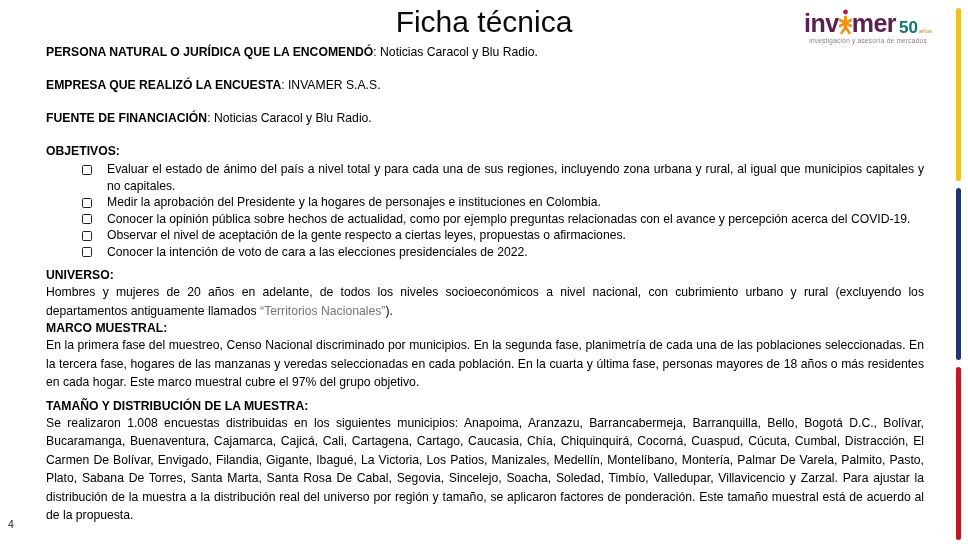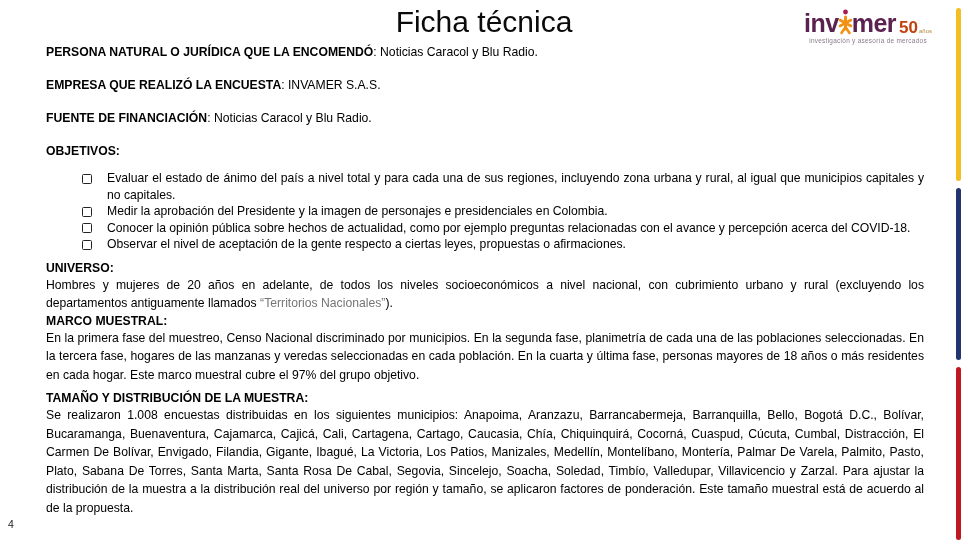--- a/index.html
+++ b/index.html
@@ -10,33 +10,33 @@
   }
   .title {
     position:absolute; top:5px; left:0; width:100%;
     text-align:center; font-size:30px; color:#0a0a0a;
   }
   
   .logo { position:absolute; top:9px; right:36px; text-align:center; line-height:1; }
   .logo-row { display:flex; align-items:flex-end; justify-content:center; }
   .brand { font-size:25px; font-weight:bold; color:#5b2150; letter-spacing:-0.5px; }
   .person-icon { display:inline-block; width:15px; height:27px; vertical-align:-4px; margin:0 -1px; }
-  .badge-50 { font-size:17px; font-weight:bold; color:#c2410c; margin-left:3px; }
+  .badge-50 { font-size:17px; font-weight:bold; color:#0f766e; margin-left:3px; }
   .badge-anos { font-size:6px; color:#b08a3e; margin-left:1px; padding-bottom:2px; }
   .tagline { font-size:6.4px; color:#8a7a88; margin-top:2px; letter-spacing:0.3px; }
   
   .flagbar { position:absolute; right:7px; top:8px; width:5px; height:532px;
              display:flex; flex-direction:column; gap:7px; }
   .flag-seg { width:5px; flex:1; border-radius:2.5px; background:#ccc; }
   
   .content { position:absolute; left:46px; top:44px; width:878px; font-size:12.2px; }
   .field { line-height:16px; margin-bottom:17px; }
   .lbl { font-weight:bold; }
   .heading { font-weight:bold; line-height:16px; }
-  .bullets { margin-top:11px; }
+  .bullets { margin-top:2px; }
   .bullet { display:flex; line-height:16.5px; text-align:justify; }
   .chkbox {
     width:8px; height:8px; border:1.4px solid #222; border-radius:1.5px;
     margin:3.5px 15px 0 36px; flex:none;
   }
   .bullet-text { flex:1; }
   .para { text-align:justify; line-height:18.5px; margin:0; }
   .sec-universo { margin-top:7px; }
   .sec-marco { }
   .sec-tamano { margin-top:6px; }
@@ -79,29 +79,33 @@
 
   <div class="sec-objetivos" style="margin-top:11px;">
     <div class="heading">OBJETIVOS:</div>
     <div class="bullets">
       <div class="bullet">
           <span class="chkbox"></span>
           <span class="bullet-text">Evaluar el estado de ánimo del país a nivel total y para cada una de sus regiones, incluyendo zona urbana y rural, al igual que municipios capitales y no capitales.</span>
         </div>
       <div class="bullet">
           <span class="chkbox"></span>
-          <span class="bullet-text">Medir la aprobación del Presidente y la imagen de personajes e presidenciales en Colombia.</span>
+          <span class="bullet-text">Medir la aprobación del Presidente y la hogares de personajes e instituciones en Colombia.</span>
         </div>
       <div class="bullet">
           <span class="chkbox"></span>
-          <span class="bullet-text">Conocer la opinión pública sobre hechos de actualidad, como por ejemplo preguntas relacionadas con el avance y percepción acerca del COVID-18.</span>
+          <span class="bullet-text">Conocer la opinión pública sobre hechos de actualidad, como por ejemplo preguntas relacionadas con el avance y percepción acerca del COVID-19.</span>
         </div>
       <div class="bullet">
           <span class="chkbox"></span>
           <span class="bullet-text">Observar el nivel de aceptación de la gente respecto a ciertas leyes, propuestas o afirmaciones.</span>
+        </div>
+      <div class="bullet">
+          <span class="chkbox"></span>
+          <span class="bullet-text">Conocer la intención de voto de cara a las elecciones presidenciales de 2022.</span>
         </div>
     </div>
   </div>
 
   <div class="sec-universo">
     <div class="heading">UNIVERSO:</div>
     <p class="para"><span>Hombres y mujeres de 20 años en adelante, de todos los niveles socioeconómicos a nivel nacional, con cubrimiento urbano y rural (excluyendo los departamentos antiguamente llamados </span><span class="muted">“Territorios Nacionales”</span><span>).</span></p>
   </div>
 
   <div class="sec-marco">

